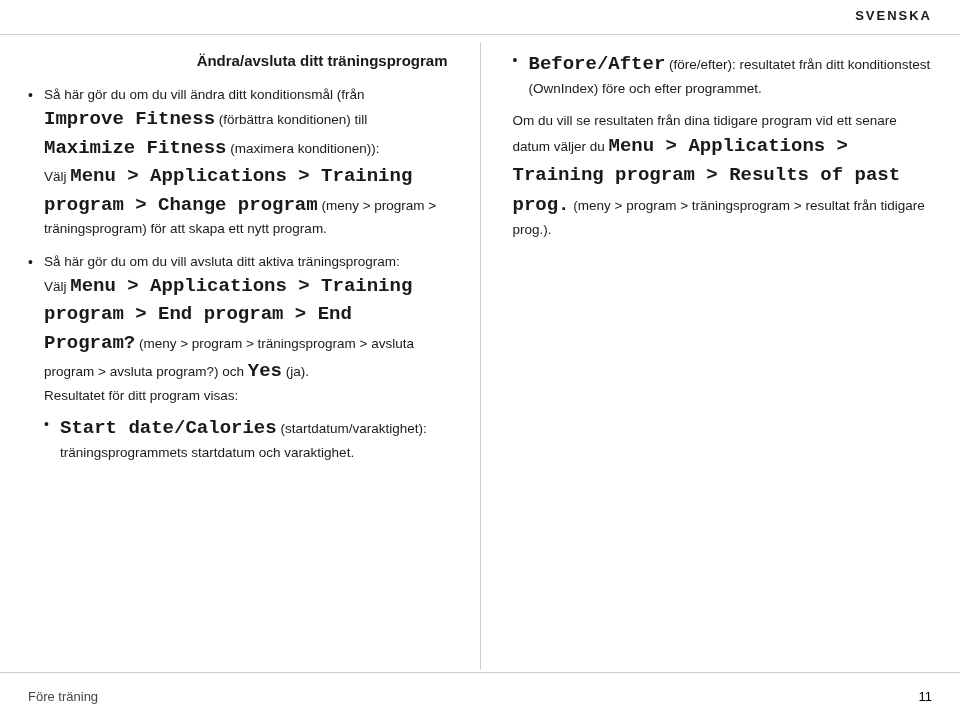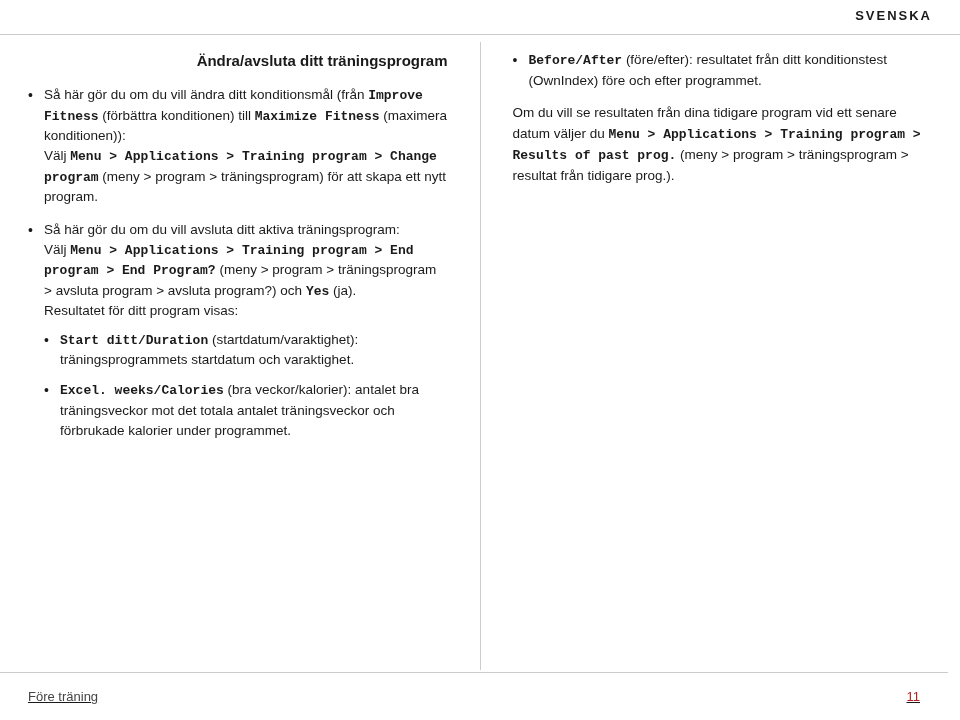--- a/index.html
+++ b/index.html
@@ -121,52 +121,51 @@
       content: "•";
       position: absolute;
       left: 0;
       top: 0;
       font-size: 14px;
     }
 
     .bold-mono {
       font-family: 'Courier New', Courier, monospace;
       font-weight: bold;
-      font-size: 13px;
+      font-size: 19px;
     }
 
     .paragraph-text {
       font-size: 13.5px;
       line-height: 1.55;
       margin-bottom: 28px;
     }
 
     
     .footer {
       position: absolute;
       bottom: 0;
       left: 0;
-      right: 12px;
+      right: 0;
       height: 48px;
       display: flex;
       align-items: center;
       justify-content: space-between;
       padding: 16px 28px;
       border-top: 1px solid #cccccc;
-      text-decoration: underline;
     }
 
     .footer-left {
       font-size: 13px;
       color: #444;
     }
 
     .footer-right {
       font-size: 13px;
-      color: #b91c1c;
+      color: #000000;
       text-align: center;
     }
 
     
     .column-divider {
       width: 1px;
       background: #cccccc;
       align-self: stretch;
       margin-top: 0;
     }
@@ -192,24 +191,21 @@
 
         <li>
           <span>Så här gör du om du vill ändra ditt konditionsmål (från </span><span class="bold-mono">Improve Fitness</span><span> (förbättra konditionen) till </span><span class="bold-mono">Maximize Fitness</span><span> (maximera konditionen)):<br>Välj </span><span class="bold-mono">Menu &gt; Applications &gt; Training program &gt; Change program</span><span> (meny &gt; program &gt; träningsprogram) för att skapa ett nytt program.</span>
         </li>
 
         <li>
           <span>Så här gör du om du vill avsluta ditt aktiva träningsprogram:<br>Välj </span><span class="bold-mono">Menu &gt; Applications &gt; Training program &gt; End program &gt; End Program?</span><span> (meny &gt; program &gt; träningsprogram &gt; avsluta program &gt; avsluta program?) och </span><span class="bold-mono">Yes</span><span> (ja).<br>Resultatet för ditt program visas:</span>
 
           <ul class="sub-bullet-list">
             <li>
-              <span class="bold-mono">Start ditt/Duration</span><span> (startdatum/varaktighet): träningsprogrammets startdatum och varaktighet.</span>
-            </li>
-            <li>
-              <span class="bold-mono">Excel. weeks/Calories</span><span> (bra veckor/kalorier): antalet bra träningsveckor mot det totala antalet träningsveckor och förbrukade kalorier under programmet.</span>
+              <span class="bold-mono">Start date/Calories</span><span> (startdatum/varaktighet): träningsprogrammets startdatum och varaktighet.</span>
             </li>
           </ul>
         </li>
 
       </ul>
     </div>
 
     <div class="column-divider"></div>
 
     <div class="right-column">

